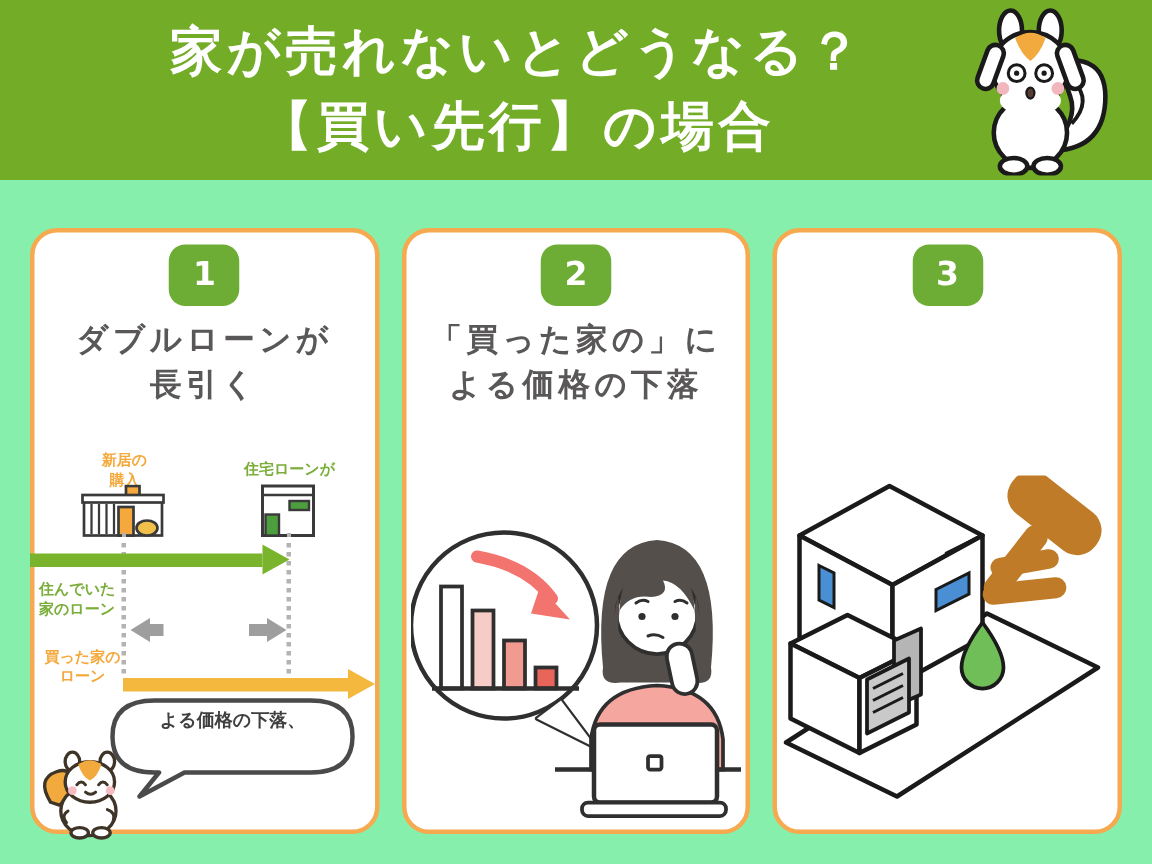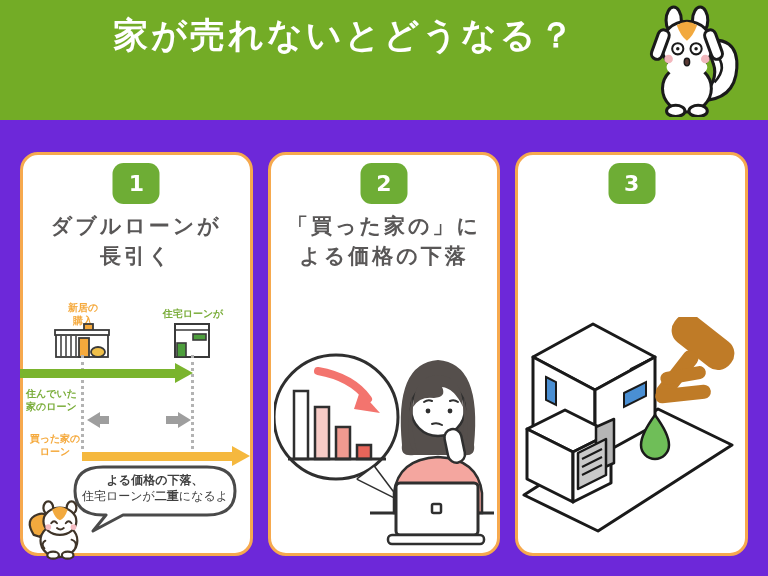--- a/index.html
+++ b/index.html
@@ -1,18 +1,18 @@
 <!DOCTYPE html>
 <html><head>
 <meta charset="utf-8">
 <style>
   * { margin:0; padding:0; box-sizing:border-box; }
   html,body { width:768px; height:576px; background:#ffffff; overflow:hidden;
               font-family:"DejaVu Sans","Liberation Sans",sans-serif; }
-  .stage { position:relative; width:768px; height:576px; background:#6d28d9; }
+  .stage { position:relative; width:768px; height:576px; background:#86efac; }
 
   
   .header { position:absolute; top:0; left:0; width:768px; height:120px; background:#73ac26; }
   .header-title { position:absolute; top:10px; left:40px; right:118px; text-align:center;
                   color:#ffffff; font-weight:bold; font-size:35px; line-height:50px; letter-spacing:3px; }
   .header-squirrel { position:absolute; top:5px; right:26px; width:102px; height:112px; }
 
   
   .cards { position:absolute; top:152px; left:20px; width:728px; height:404px;
            display:flex; gap:15px; }
@@ -47,20 +47,21 @@
   .art3 { position:absolute; left:0px; top:162px; width:226px; height:238px; }
 </style>
 </head>
 <body>
 
 <div class="stage">
 
   <div class="header">
     <div class="header-title">
       <div>家が売れないとどうなる？</div>
+      <div>【買い先行】の場合</div>
     </div>
     <svg class="header-squirrel" viewBox="0 0 100 110">
       <path d="M60,36 Q97,28 95,62 Q93,94 58,94 Q78,74 72,58 Q68,44 60,36 Z" fill="#fff" stroke="#1a1a1a" stroke-width="3" stroke-linejoin="round"></path>
       <path d="M74,48 Q87,61 73,76" fill="none" stroke="#1a1a1a" stroke-width="2.5"></path>
       <ellipse cx="33" cy="15" rx="7.5" ry="13" fill="#fff" stroke="#1a1a1a" stroke-width="3"></ellipse>
       <ellipse cx="59" cy="15" rx="7.5" ry="13" fill="#fff" stroke="#1a1a1a" stroke-width="3"></ellipse>
       <ellipse cx="46" cy="82" rx="24" ry="23" fill="#fff" stroke="#1a1a1a" stroke-width="3"></ellipse>
       <ellipse cx="46" cy="40" rx="25" ry="24" fill="#fff" stroke="#1a1a1a" stroke-width="3"></ellipse>
       <ellipse cx="46" cy="61" rx="20" ry="10" fill="#fff"></ellipse>
       <path d="M36,20 Q46,13 56,20 Q52,31 46,35 Q40,31 36,20 Z" fill="#f2a93e"></path>
@@ -143,21 +144,20 @@
       <div class="tl-label orange-text" style="left:2px; top:277px; width:60px;">
         <div>買った家の</div>
         <div>ローン</div>
       </div>
 
       <svg class="bubble-svg" width="166" height="70" viewBox="0 0 166 70">
         <path d="M30,2 H134 Q162,2 162,26 Q162,50 134,50 H50 L20,66 L33,50 H30 Q2,50 2,26 Q2,2 30,2 Z" fill="#fff" stroke="#4a4a4a" stroke-width="3" stroke-linejoin="round"></path>
       </svg>
       <div class="bubble-text">
         <div class="b">よる価格の下落、</div>
-        <div><span>住宅ローンが</span><span class="b">二重</span><span>になるよ</span></div>
       </div>
 
       <svg class="mini-squirrel" viewBox="0 0 64 62">
         <path d="M8,36 Q-2,20 12,15 Q24,11 22,26 Q20,34 14,38 Z" fill="#f2a93e" stroke="#3f3428" stroke-width="2.3" stroke-linejoin="round"></path>
         <ellipse cx="34" cy="42" rx="19" ry="17" fill="#fff" stroke="#3f3428" stroke-width="2.3"></ellipse>
         <ellipse cx="23" cy="8" rx="5" ry="6.5" fill="#fff" stroke="#3f3428" stroke-width="2.3"></ellipse>
         <ellipse cx="47" cy="8" rx="5" ry="6.5" fill="#fff" stroke="#3f3428" stroke-width="2.3"></ellipse>
         <ellipse cx="35" cy="22" rx="17" ry="14" fill="#fff" stroke="#3f3428" stroke-width="2.3"></ellipse>
         <path d="M27,10 Q35,4 43,10 Q40,19 35,21 Q30,19 27,10 Z" fill="#f2a93e"></path>
         <path d="M26,24 q3,-4 6,0" fill="none" stroke="#3f3428" stroke-width="2" stroke-linecap="round"></path>

